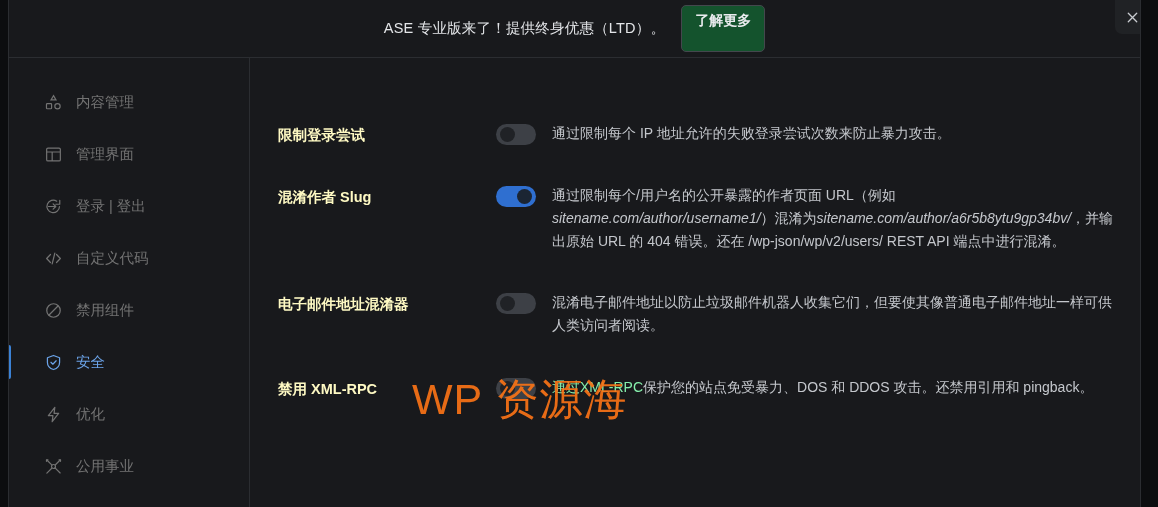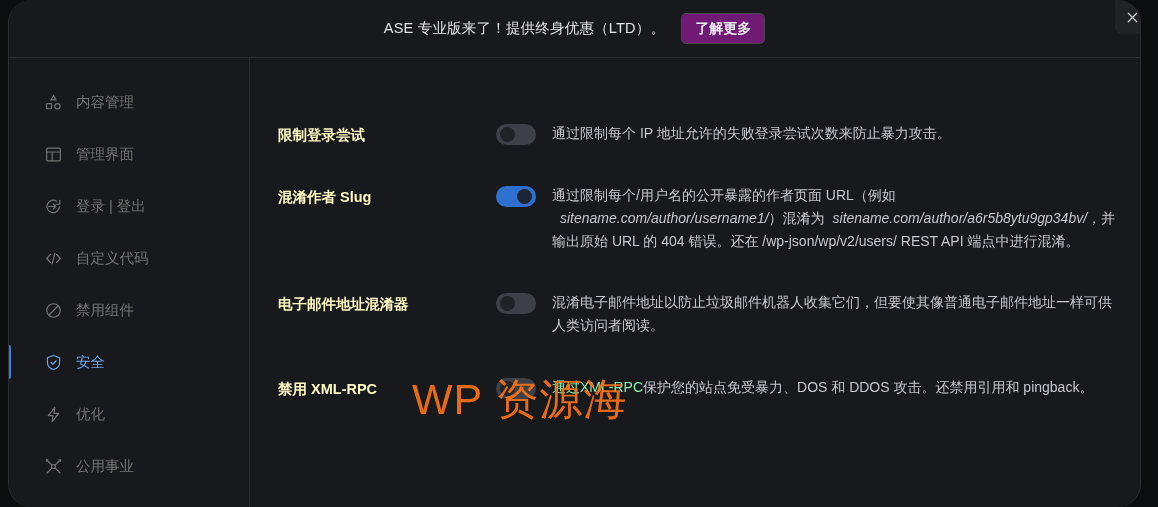--- a/index.html
+++ b/index.html
@@ -18,21 +18,20 @@
     position: absolute;
     left: 8px;
     top: 0px;
     width: 1133px;
     height: 507px;
     background: #18191c;
     border-left: 1px solid #2b2d31;
     border-right: 1px solid #2b2d31;
     box-sizing: border-box;
     overflow: hidden;
-    border-radius: 23px;
   }
 
   
   .banner {
     position: relative;
     height: 57px;
     border-bottom: 1px solid #2b2d31;
     display: flex;
     align-items: center;
     justify-content: center;
@@ -43,24 +42,24 @@
     font-size: 14.5px;
     color: #e3e5e8;
     letter-spacing: 0.2px;
     white-space: nowrap;
   }
   .banner-btn {
     font-family: inherit;
     font-size: 14px;
     font-weight: 700;
     color: #e9ebee;
-    background: #701a75;
+    background: #14532d;
     border: 1px solid #44474d;
     border-radius: 5px;
-    padding: 7px 13px 8px 13px;
+    padding: 7px 13px 24px 13px;
     line-height: 1;
     cursor: pointer;
   }
   .close-btn {
     position: absolute;
     right: -9px;
     top: 0px;
     width: 34px;
     height: 34px;
     background: #202225;
@@ -162,21 +161,21 @@
   }
   .toggle.on { background: #2f6fd0; }
   .toggle.on .knob { left: 21px; background: #1b2533; }
   .row-desc {
     flex: 1;
     font-size: 14px;
     color: #c4c7cc;
     line-height: 1.62;
     padding-top: 2px;
   }
-  .row-desc i { font-style: italic; margin-left: 8px; }
+  .row-desc i { font-style: italic; }
   .row-desc a {
     color: #86efac;
   }
 
   .watermark {
     position: absolute;
     left: 162px;
     top: 313px;
     font-size: 43px;
     color: #f97316;

